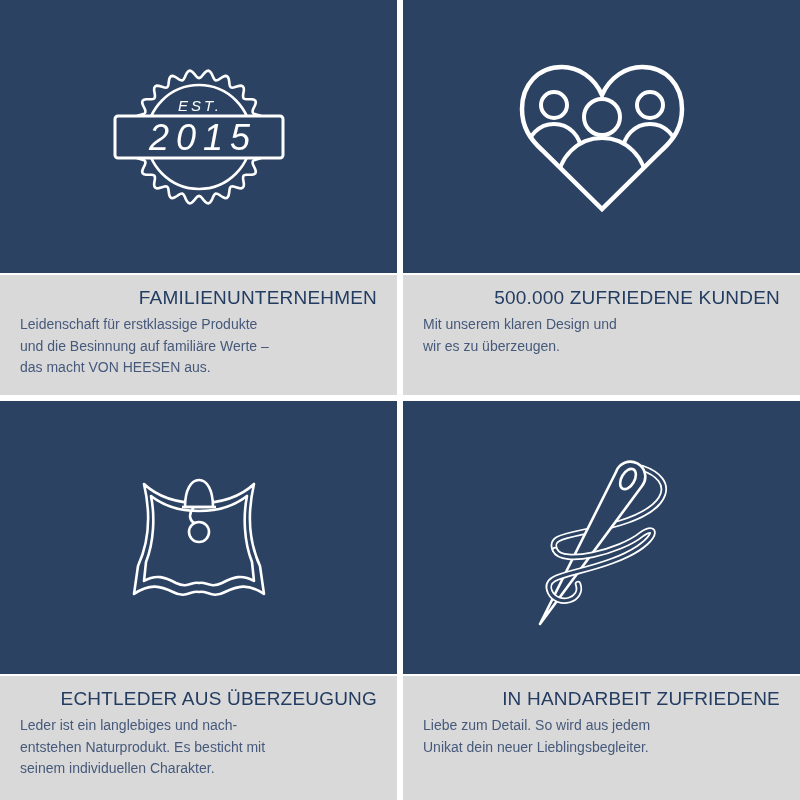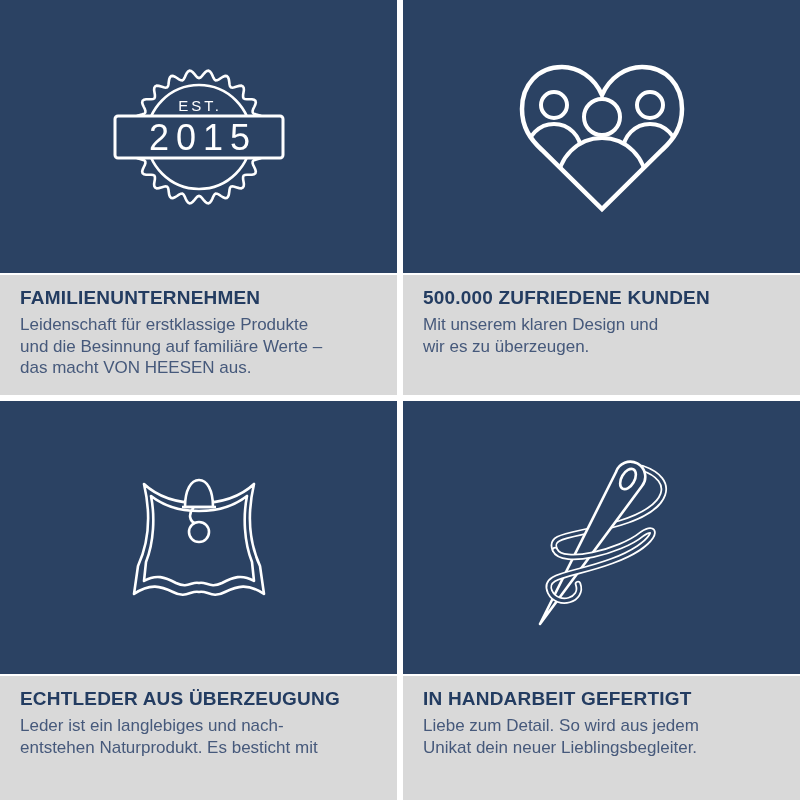--- a/index.html
+++ b/index.html
@@ -26,34 +26,35 @@
   }
   .panel{
     display:flex;flex-direction:column;
     background:var(--section-bg);
     overflow:hidden;
   }
   .icon-area{
     flex:0 0 273px;height:273px;
     background:var(--navy);
     border-bottom:2px solid var(--divider);
-    display:flex;align-items:center;justify-content:center;
+    display:flex;align-items:center;justify-content:center;font-style:italic;
   }
   .text-area{
     flex:1;
     padding:12px 20px 0 20px;
   }
   .heading{
     margin:0 0 5px 0;
-    font-size:19px;font-weight:700;
+    font-size:19px;font-weight:400;
     letter-spacing:0.2px;
     color:var(--heading-color);
+    text-align:right;
   }
   .body-line{
-    font-size:17px;line-height:21.5px;
+    font-size:14px;line-height:21.5px;
     color:var(--body-color);
     white-space:nowrap;
   }
   svg{display:block;}
   .stroke{stroke:var(--icon-color);fill:none;}
   .stroke-fill{stroke:var(--icon-color);fill:var(--navy);}
   .badge-text{fill:var(--icon-color);font-family:"Liberation Sans",sans-serif;}
 </style>
 </head>
 <body>
@@ -112,37 +113,38 @@
         <path class="stroke-fill" stroke-width="2.6" d="M86,69 C86,52 92,42 100,42 C108,42 114,52 114,69 Z"></path>
         <path class="stroke" stroke-width="2.6" d="M83,69 L117,69"></path>
         <path class="stroke" stroke-width="2.6" d="M95,69 C89,76 90,83 97,86"></path>
         <circle class="stroke-fill" stroke-width="2.6" cx="100" cy="94" r="10"></circle>
       </svg>
     </div>
     <div class="text-area">
       <h2 class="heading">ECHTLEDER AUS ÜBERZEUGUNG</h2>
       <div class="body-line">Leder ist ein langlebiges und nach-</div>
       <div class="body-line">entstehen Naturprodukt. Es besticht mit</div>
+      <div class="body-line">seinem individuellen Charakter.</div>
     </div>
   </section>
 
   <section class="panel">
     <div class="icon-area">
       <svg width="200" height="220" viewBox="0 0 200 220">
 
         <path class="stroke" stroke-width="6.5" stroke-linecap="round" d="M140,40 C175,52 168,80 118,95 C70,109 46,106 53,122"></path>
         <path stroke="var(--navy)" fill="none" stroke-width="3" stroke-linecap="round" d="M140,40 C175,52 168,80 118,95 C70,109 46,106 53,122"></path>
 
         <path class="stroke-fill" stroke-width="2.6" stroke-linejoin="round" d="M38,196 L114,44 A15,15 0 1 1 140,58 L38,196 Z"></path>
         <ellipse class="stroke-fill" stroke-width="2.6" cx="126" cy="51" rx="6.5" ry="11" transform="rotate(30 126 51)"></ellipse>
 
         <path class="stroke" stroke-width="6.5" stroke-linecap="round" d="M53,122 C60,138 118,124 140,106 C158,94 156,116 110,133 C70,148 40,146 48,164 C56,180 82,172 76,156"></path>
         <path stroke="var(--navy)" fill="none" stroke-width="3" stroke-linecap="round" d="M53,122 C60,138 118,124 140,106 C158,94 156,116 110,133 C70,148 40,146 48,164 C56,180 82,172 76,156"></path>
       </svg>
     </div>
     <div class="text-area">
-      <h2 class="heading">IN HANDARBEIT GEFERTIGT</h2>
+      <h2 class="heading">IN HANDARBEIT ZUFRIEDENE</h2>
       <div class="body-line">Liebe zum Detail. So wird aus jedem</div>
       <div class="body-line">Unikat dein neuer Lieblingsbegleiter.</div>
     </div>
   </section>
 
 </div>
 
 </body></html>

